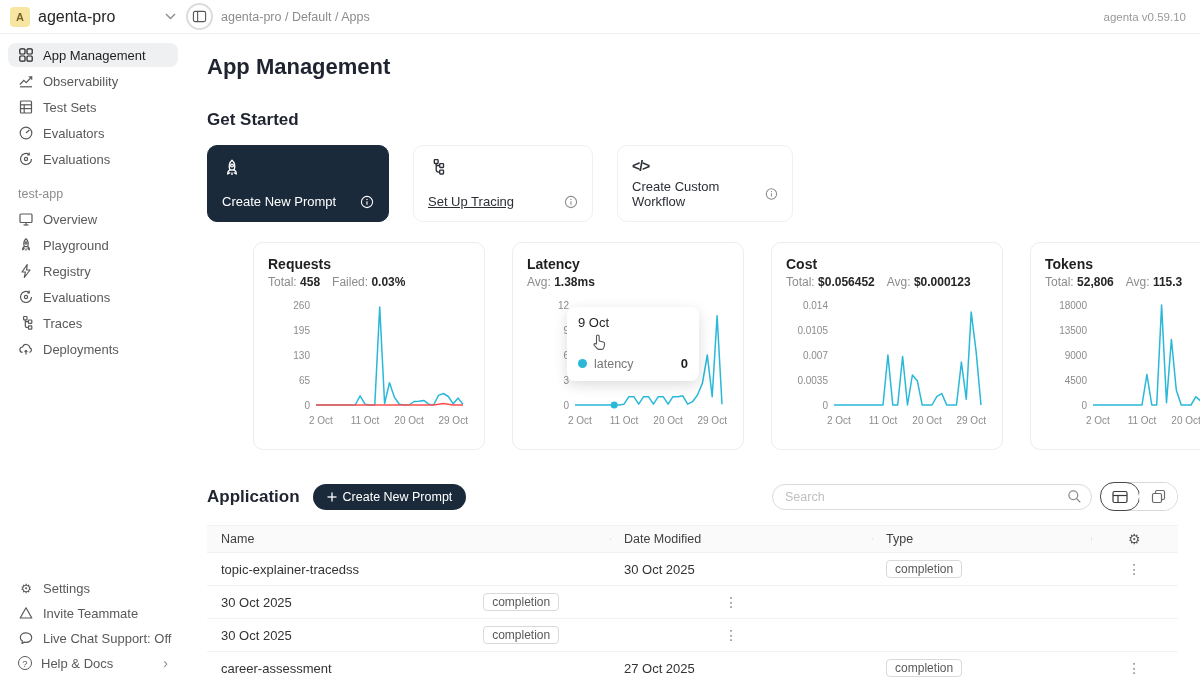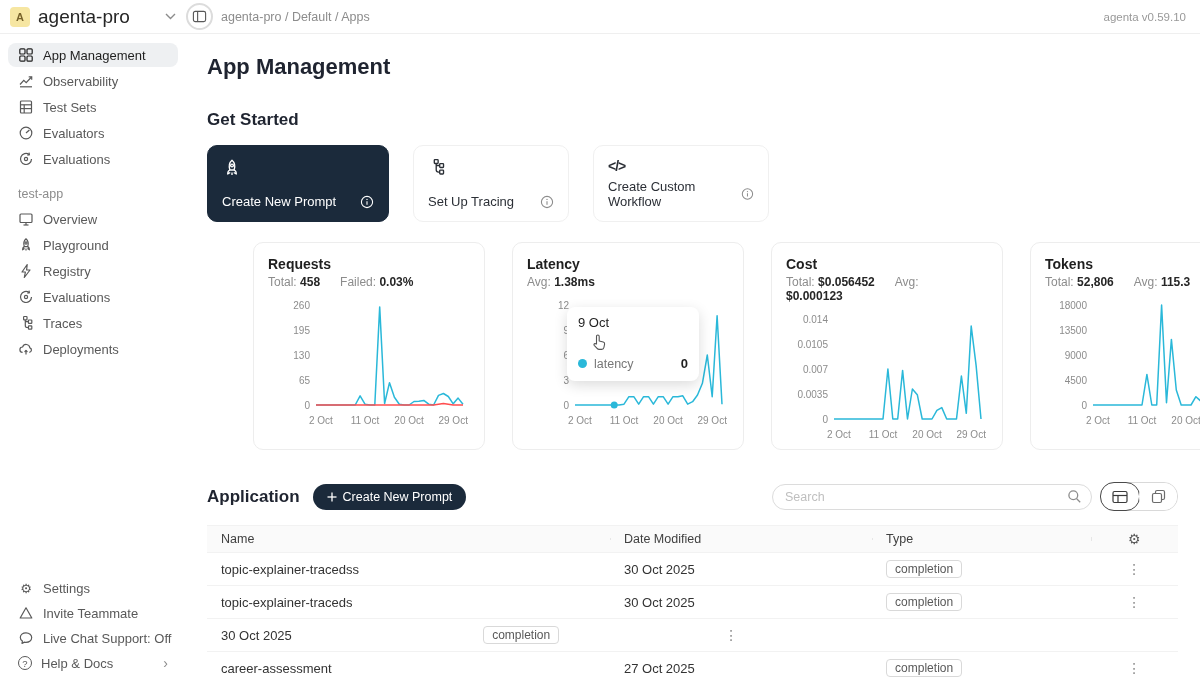--- a/index.html
+++ b/index.html
@@ -4,21 +4,21 @@
 <style>
   * { margin:0; padding:0; box-sizing:border-box; }
   html,body { width:1200px; height:684px; overflow:hidden; background:#fff;
     font-family:"Liberation Sans","DejaVu Sans",sans-serif; color:#262626; }
 
   
   .topbar { height:34px; display:flex; align-items:center; border-bottom:1px solid #efefef; }
   .ws { width:186px; display:flex; align-items:center; gap:8px; padding:0 10px; cursor:pointer; }
   .avatar { width:20px; height:20px; border-radius:4px; background:#f6e6a2; color:#77622a;
     font-size:11px; font-weight:700; display:flex; align-items:center; justify-content:center; }
-  .ws-name { font-size:19px; font-weight:500; color:#262626; flex:1; }
+  .ws-name { font-size:16px; font-weight:500; color:#262626; flex:1; }
   .crumb-zone { display:flex; align-items:center; gap:8px; flex:1; }
   .panel-ring { width:27px; height:27px; border-radius:50%; border:2px solid #dcdcdc;
     display:flex; align-items:center; justify-content:center; background:#fff; }
   .crumb { font-size:12.5px; color:#8c8c8c; }
   .version { font-size:11.5px; color:#999; padding-right:14px; }
 
   
   .layout { display:flex; height:650px; }
   .sidebar { width:186px; display:flex; flex-direction:column; padding-top:8px; }
   .side-item { display:flex; align-items:center; gap:9px; padding:4px 10px; margin:1px 8px;
@@ -35,33 +35,33 @@
   
   .main { flex:1; padding:8px 22px 0 21px; overflow:hidden; }
   .h1 { margin-top:12px; font-size:22px; font-weight:600; color:#1f2430; }
   .h2 { margin-top:30px; font-size:17px; font-weight:600; color:#1f2430; }
 
   .gs-row { display:flex; gap:24px; margin-top:15px; }
   .gs-card { height:77px; border-radius:10px; padding:12px 14px; display:flex;
     flex-direction:column; justify-content:space-between; cursor:pointer;
     background:#fff; border:1px solid #f0f0f0; color:#2b2f36; }
   .gs-card.dark { background:#1b2a3b; border-color:#1b2a3b; color:#fff; width:182px; }
-  .gs-card.w2 { width:156px; }
+  .gs-card.w2 { width:180px;text-decoration:underline; }
   .gs-card.w3 { width:176px; }
   .gs-bottom { display:flex; align-items:center; justify-content:space-between; }
   .gs-label { font-size:13px; font-weight:500; }
   .code-glyph { font-size:14px; font-weight:600; letter-spacing:-1px; }
 
   .chart-row { display:flex; gap:27px; margin-top:20px;padding-left:46px; }
   .chart-card { width:233px; height:208px; border:1px solid #ededed; border-radius:10px;
     padding:13px 14px; position:relative; background:#fff; }
   .c-title { font-size:14px; font-weight:600; color:#1f1f1f; }
   .c-stats { font-size:12px; margin-top:3px; }
   .s-label { color:#8c8c8c; }
-  .s-val { color:#262626; font-weight:600; margin-right:20px; }
+  .s-val { color:#262626; font-weight:600; margin-right:12px; }
   .chart-svg { margin-top:6px; display:block; }
   .chart-svg text { font-family:"Liberation Sans","DejaVu Sans",sans-serif; font-size:10px; fill:#8c8c8c; }
 
   .lat-tooltip { position:absolute; left:54px; top:64px; width:132px; background:#fff;
     border-radius:8px; box-shadow:0 4px 14px rgba(0,0,0,.14); padding:8px 11px 10px; z-index:3; }
   .lat-date { font-size:13px; color:#1f1f1f; font-weight:500; }
   .lat-row { display:flex; align-items:center; gap:7px; margin-top:26px; }
   .lat-dot { width:9px; height:9px; border-radius:50%; background:#2ab8d9; }
   .lat-series { font-size:12.5px; color:#777; flex:1; }
   .lat-val { font-size:13px; color:#1f1f1f; font-weight:600; }
@@ -428,21 +428,20 @@
 
     <div class="tr body">
       <div class="td c-name">topic-explainer-tracedss</div>
       <div class="td c-date">30 Oct 2025</div>
       <div class="td c-type"><span class="badge">completion</span></div>
       <div class="td c-act">
             <span class="dots">⋮</span>
           </div>
     </div>
     <div class="tr body">
-      <div class="td c-name">topic-explainer-traceds</div>
       <div class="td c-date">30 Oct 2025</div>
       <div class="td c-type"><span class="badge">completion</span></div>
       <div class="td c-act">
             <span class="dots">⋮</span>
           </div>
     </div>
     <div class="tr body">
       <div class="td c-date">30 Oct 2025</div>
       <div class="td c-type"><span class="badge">completion</span></div>
       <div class="td c-act">

